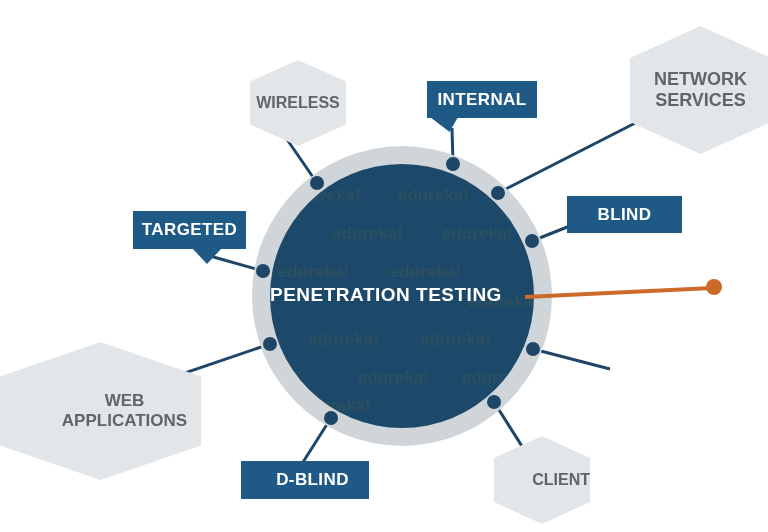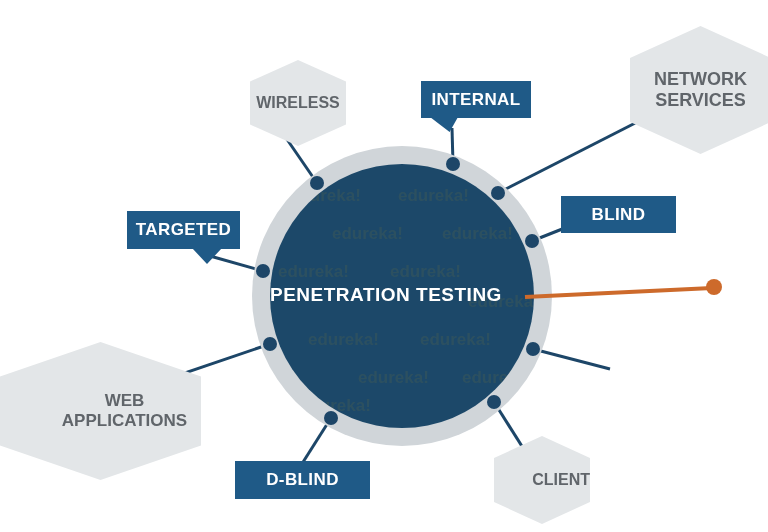--- a/index.html
+++ b/index.html
@@ -42,27 +42,27 @@
   .wm span:nth-of-type(9){left:150px;top:166px;}
   .wm span:nth-of-type(10){left:88px;top:204px;}
   .wm span:nth-of-type(11){left:192px;top:204px;}
   .wm span:nth-of-type(12){left:30px;top:232px;}
 
   
   .label {
     position:absolute; z-index:4;
     background:#1f5a87; color:#ffffff;
     display:flex; align-items:center; justify-content:center;
-    font-weight:bold; font-size:17px; letter-spacing:0.4px;
+    font-weight:bold; font-size:17px; letter-spacing:0.4px;margin-left:6px;
   }
   .lbl-internal { left:421px; top:81px;  width:110px; height:37px; }
   .lbl-external { left:127px; top:211px; width:113px; height:38px; }
   .lbl-blind    { left:561px; top:196px; width:115px; height:37px; }
   .lbl-targeted { left:564px; top:349px; width:125px; height:40px; font-size:18px; }
-  .lbl-dblind   { left:235px; top:461px; width:135px; height:38px; }
+  .lbl-dblind   { left:235px; top:461px; width:113px; height:38px;padding-left:15px; }
 
   .pointer {
     position:absolute; background:#1f5a87; z-index:4;
   }
   .ptr-internal { left:430px; top:117px; width:28px; height:15px;
     clip-path:polygon(0 0,100% 0,70% 100%); }
   .ptr-external { left:192px; top:248px; width:30px; height:16px;
     clip-path:polygon(0 0,100% 0,50% 100%); }
 
   

